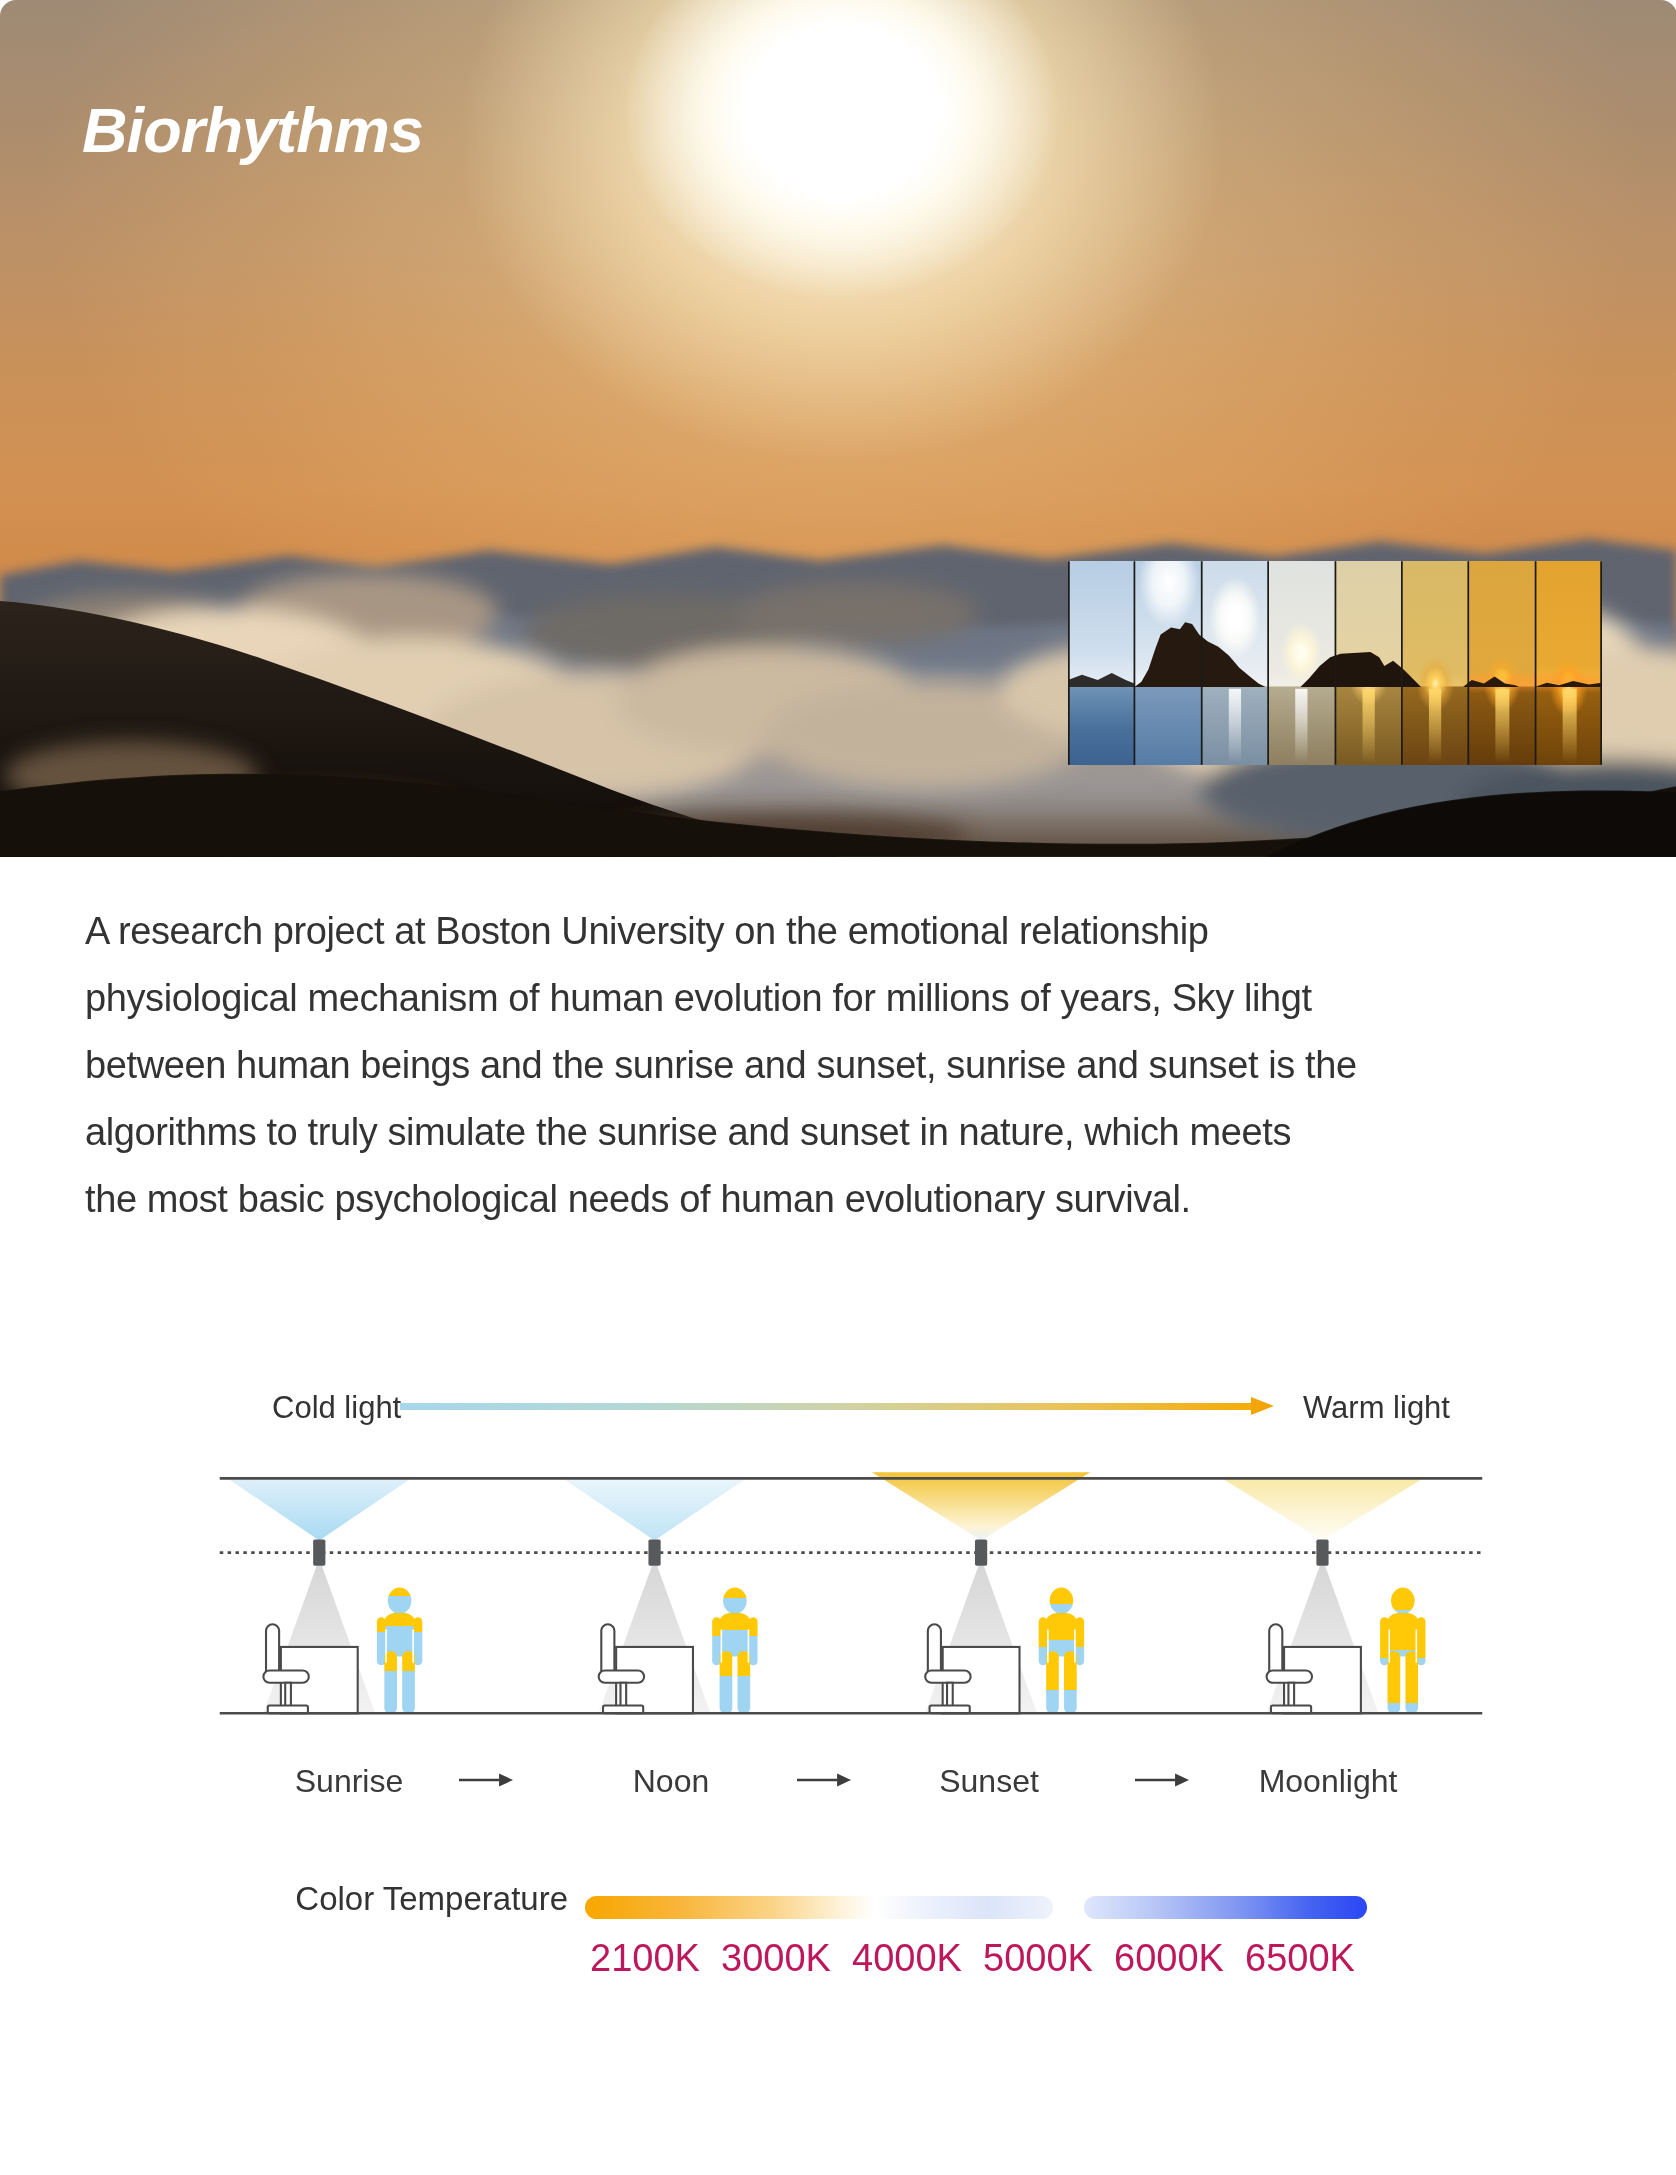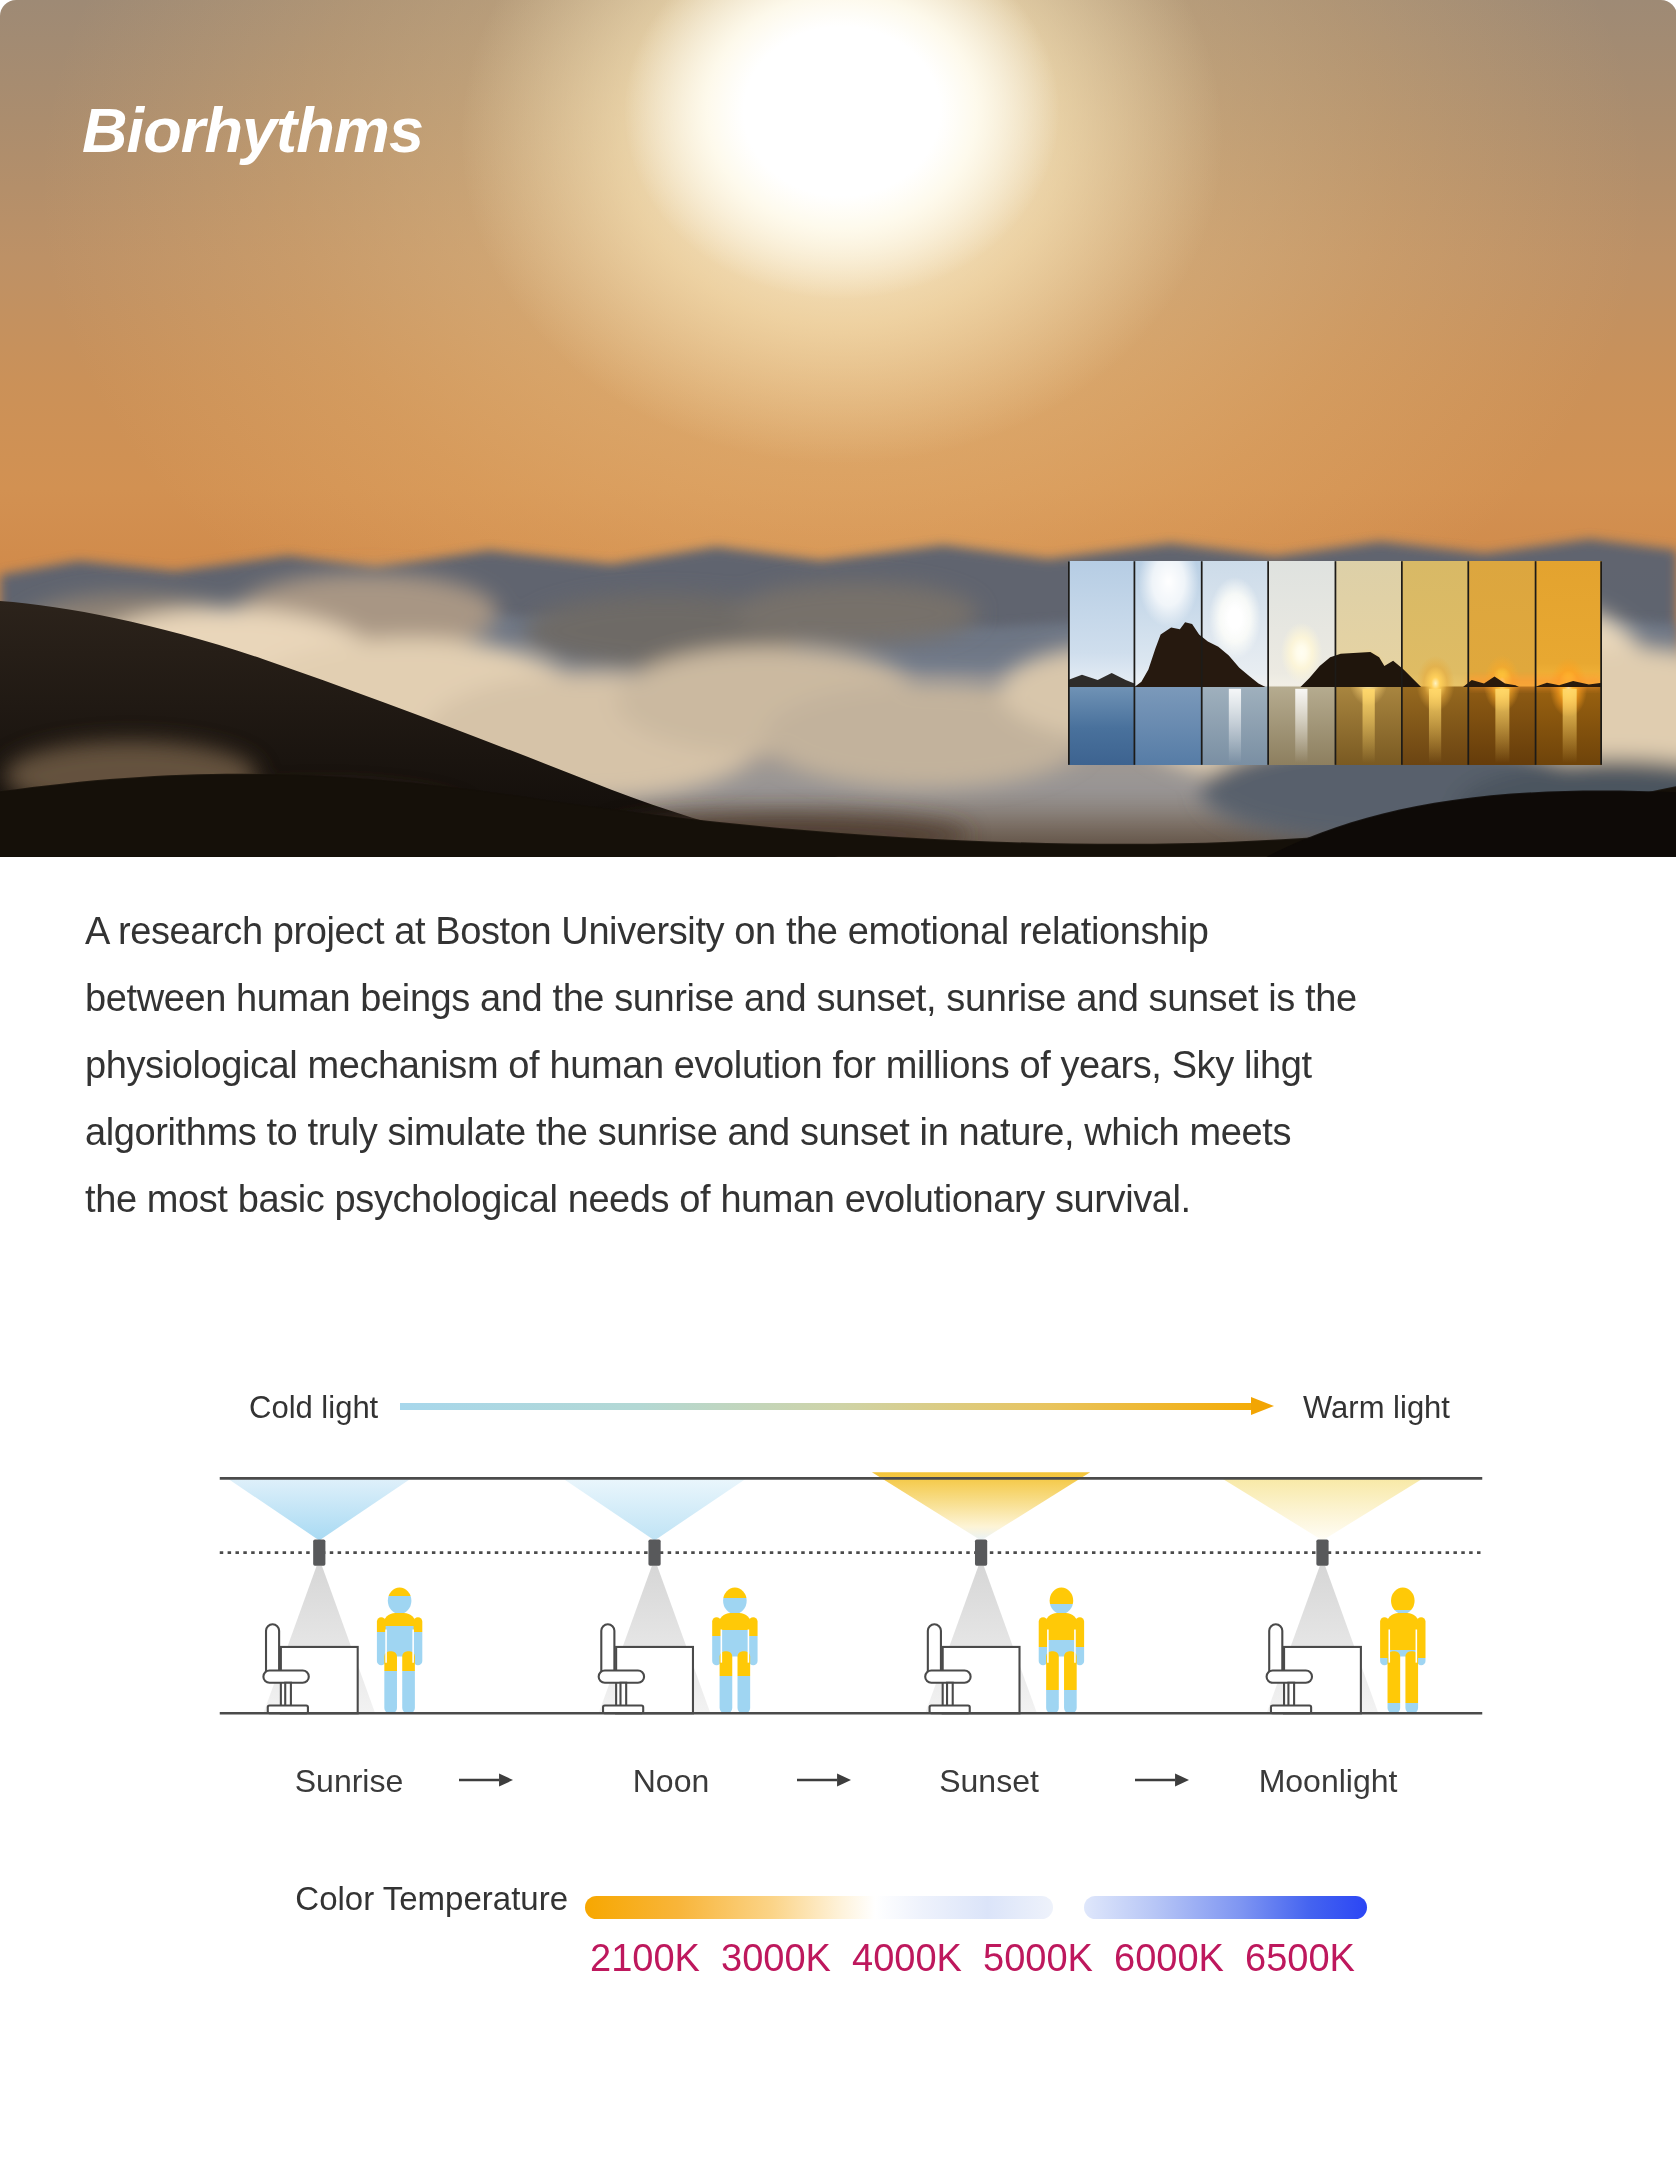--- a/index.html
+++ b/index.html
@@ -165,27 +165,27 @@
           <line x1="535" y1="0" x2="535" y2="233"></line>
         <line x1="610" y1="0" x2="610" y2="233"></line>
       </g>
     </svg>
 
     <div class="title">Biorhythms</div>
   </div>
 
   <div class="intro">
     <div>A research project at Boston University on the emotional relationship</div>
+    <div>physiological mechanism of human evolution for millions of years, Sky lihgt</div>
     <div>between human beings and the sunrise and sunset, sunrise and sunset is the</div>
-    <div>physiological mechanism of human evolution for millions of years, Sky lihgt</div>
     <div>algorithms to truly simulate the sunrise and sunset in nature, which meets</div>
     <div>the most basic psychological needs of human evolutionary survival.</div>
   </div>
 
-  <div class="cw-label" style="left:249px">Cold light</div>
+  <div class="cw-label" style="left:272px">Cold light</div>
   <div class="cw-bar"></div>
   <div class="cw-head"></div>
   <div class="cw-label" style="left:1303px">Warm light</div>
 
   <svg class="scenes" width="1266" height="249" viewBox="0 0 1450 285">
     <defs>
       <linearGradient id="upSunrise" x1="0" y1="0" x2="0" y2="1">
         <stop offset="0" stop-color="#dff0fa"></stop>
           <stop offset="1" stop-color="#a8daf3"></stop>
       </linearGradient>

